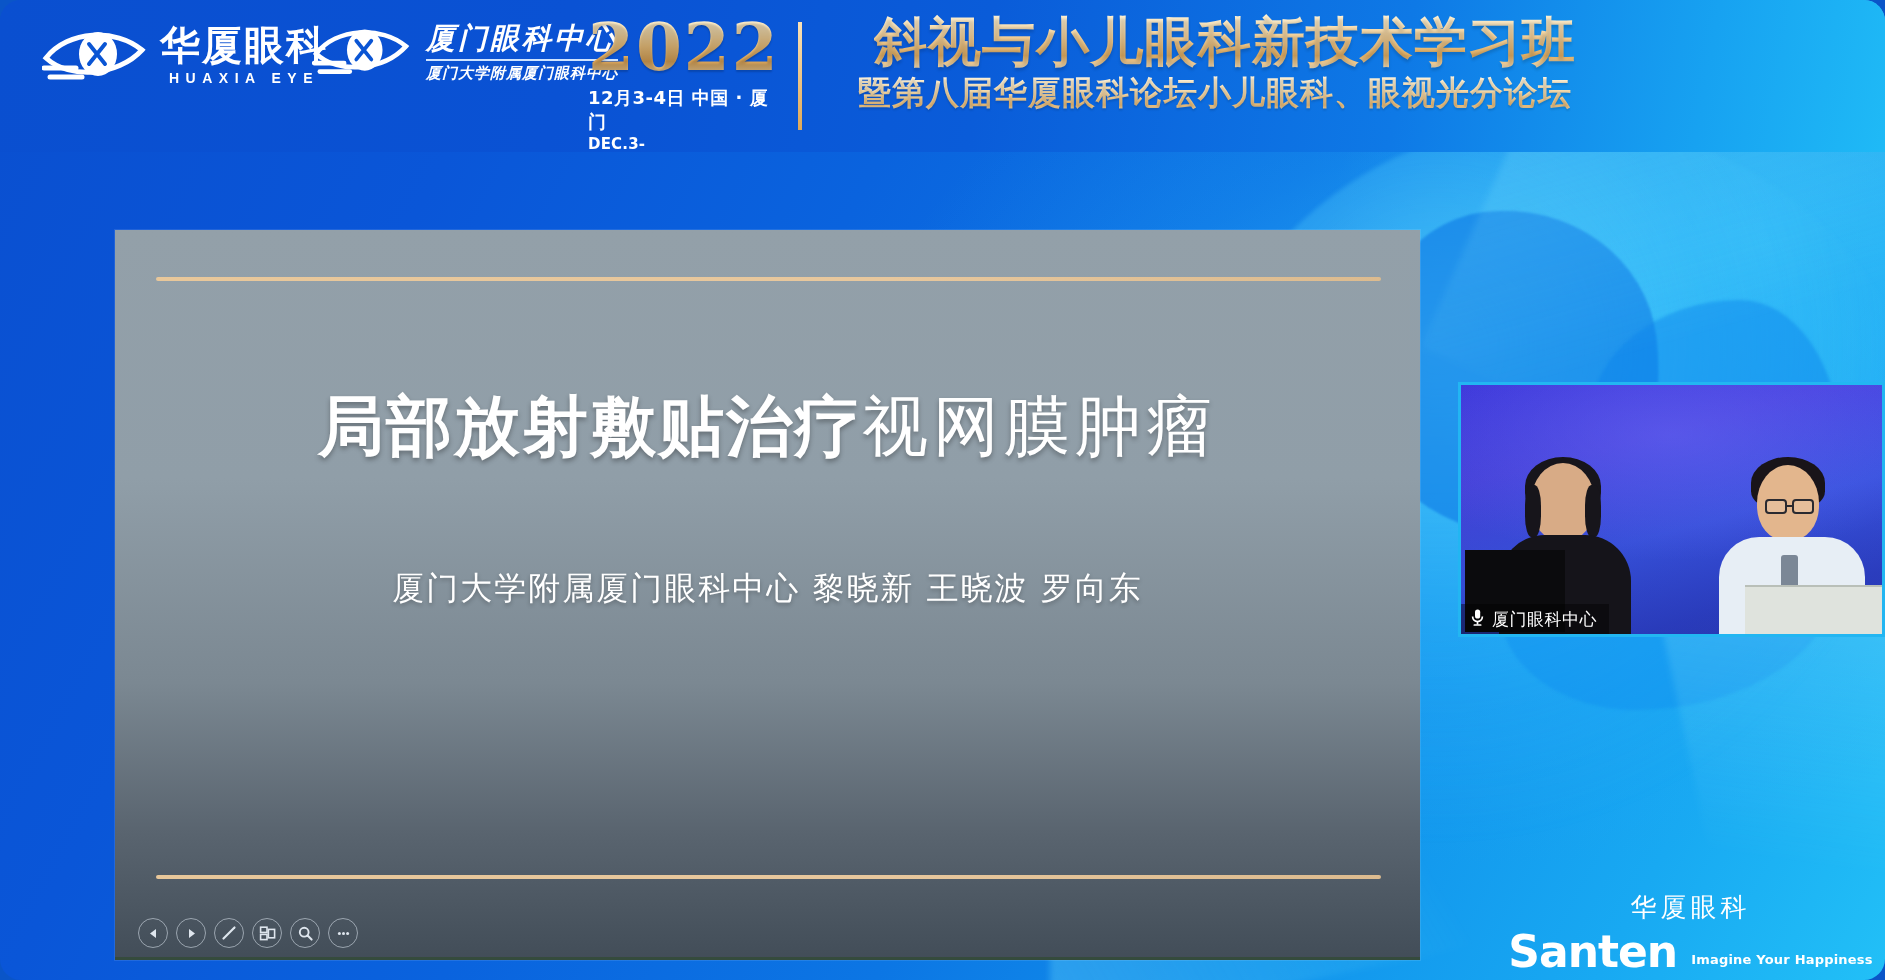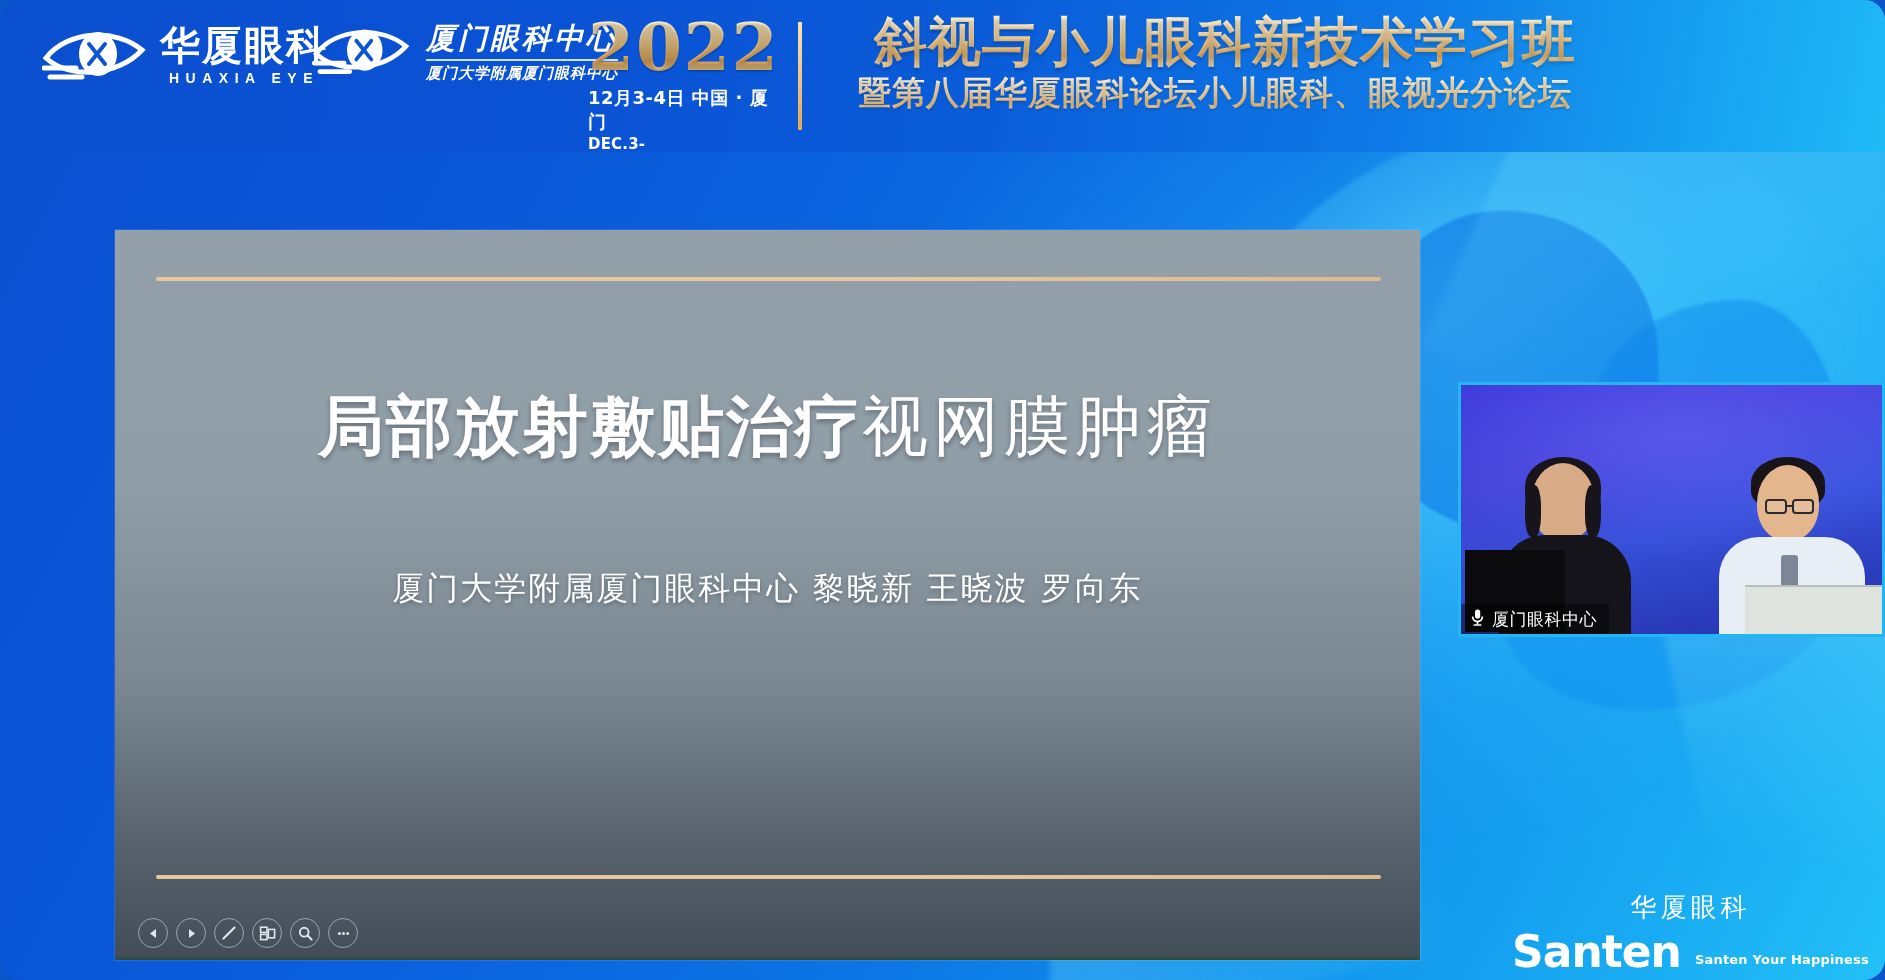--- a/index.html
+++ b/index.html
@@ -404,17 +404,17 @@
         </svg>
       </span>
       <span id="video-label-text">厦门眼科中心</span>
     </div>
   </div>
 
   <div id="sponsor">
     <div id="sponsor-thanks">华厦眼科</div>
     <div id="sponsor-logo-row">
       <span id="sponsor-name">Santen</span>
-      <span id="sponsor-tagline">Santen Your Happiness</span>
+      <span id="sponsor-tagline">Imagine Your Happiness</span>
     </div>
   </div>
 
 </div>
 
 </body></html>

